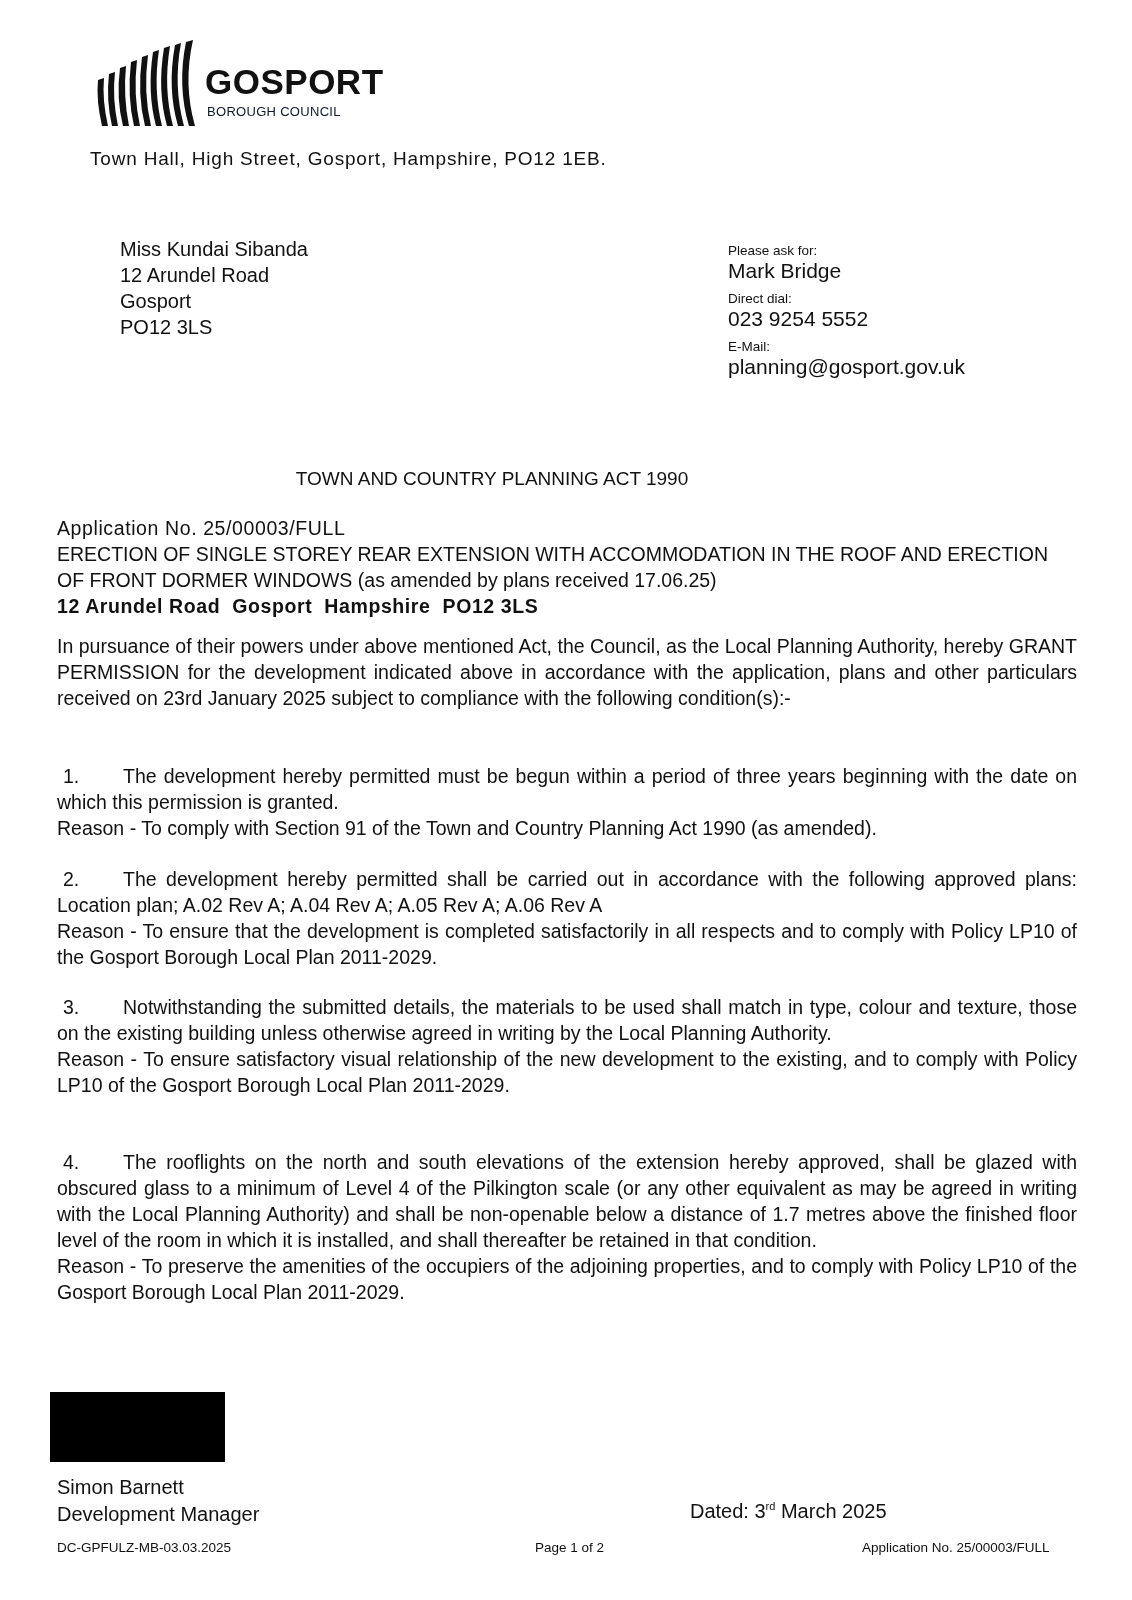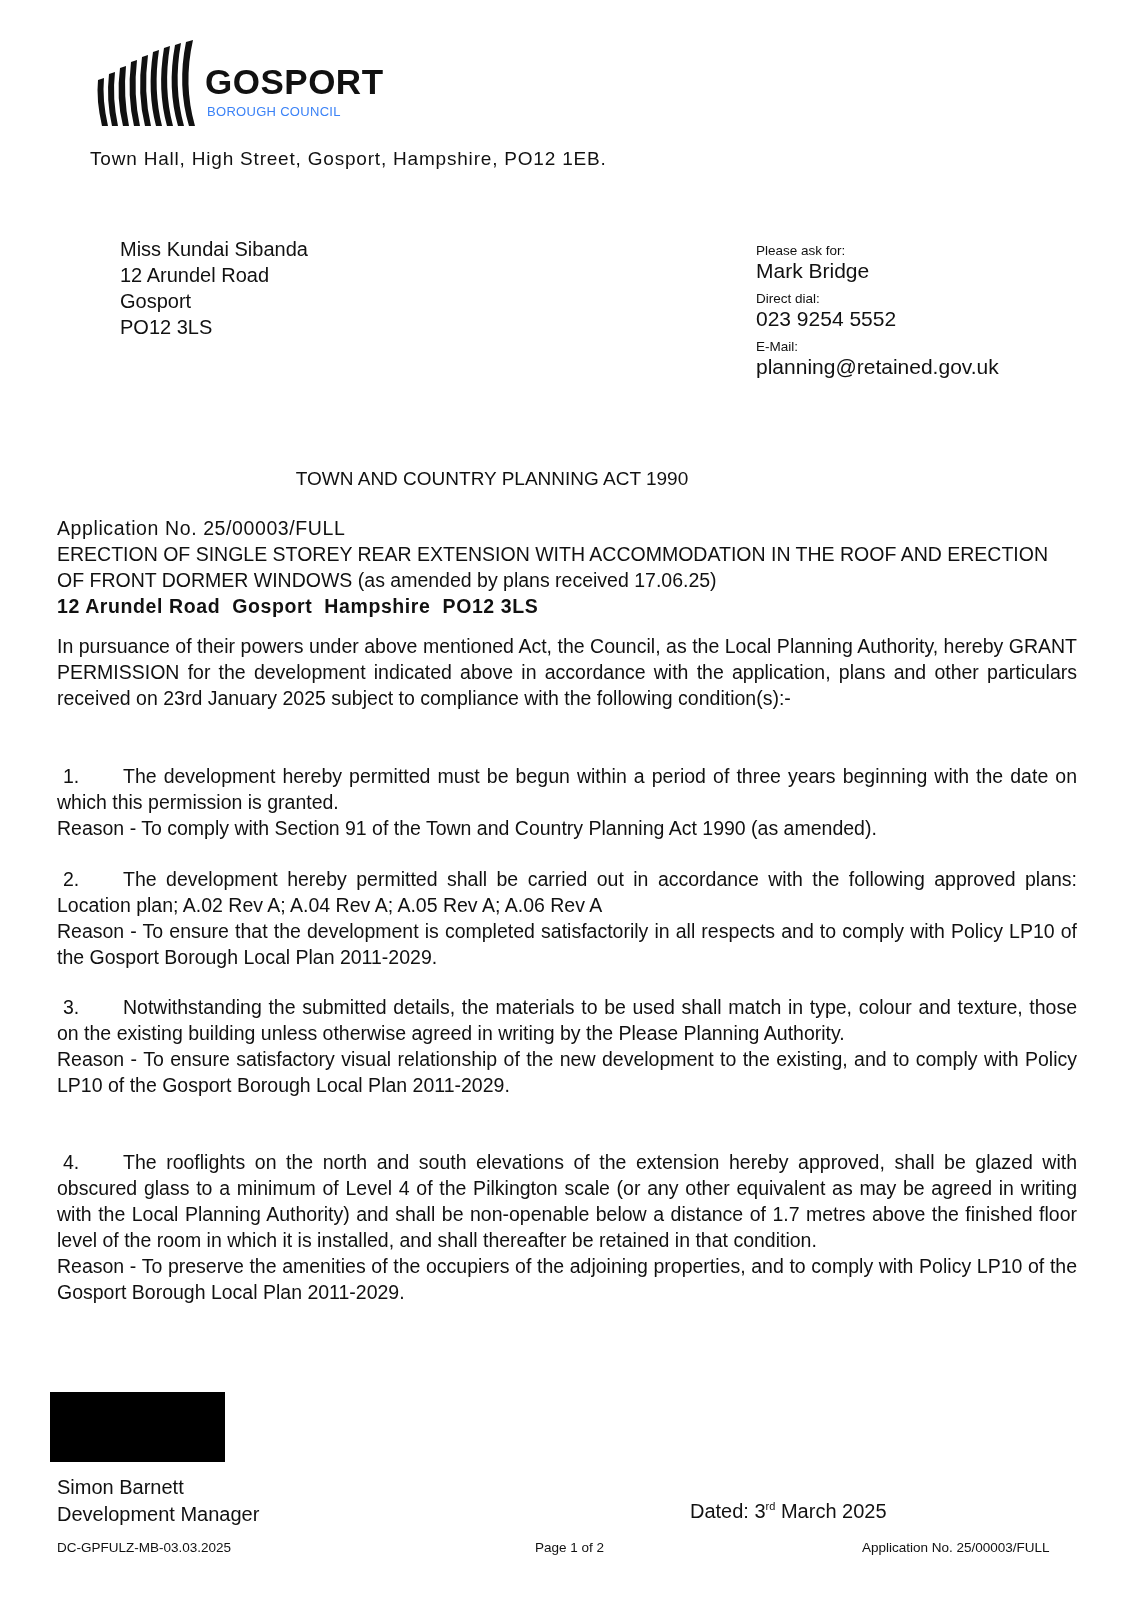--- a/index.html
+++ b/index.html
@@ -1,24 +1,24 @@
 <!DOCTYPE html>
 <html><head>
 <meta charset="utf-8">
 <style>
   html, body { margin: 0; padding: 0; background: #ffffff; }
   body { width: 1132px; height: 1600px; position: relative; overflow: hidden;
          font-family: "Liberation Sans", sans-serif; color: #111; }
   .abs { position: absolute; }
   .logo { left: 94px; top: 40px; width: 300px; height: 90px; }
   .logo-word { left: 205px; top: 62px; font-size: 35px; font-weight: bold; letter-spacing: 0.5px; color: #111; }
-  .logo-sub { left: 207px; top: 104px; font-size: 13px; letter-spacing: 0.3px; color: #3b82f6; }
+  .logo-sub { left: 207px; top: 104px; font-size: 13px; letter-spacing: 0.3px; color: #0f172a; }
   .council-address { left: 90px; top: 148px; font-size: 19px; letter-spacing: 0.8px; }
   .recipient { left: 120px; top: 236px; font-size: 20px; line-height: 26px; }
-  .contact { left: 728px; top: 243px; margin-left: 28px; }
+  .contact { left: 728px; top: 243px; }
   .contact .lbl { font-size: 13.5px; line-height: 16px; }
   .contact .val { font-size: 21px; line-height: 24px; margin-bottom: 8px; }
   .act-title { left: 0; width: 984px; top: 468px; text-align: center; font-size: 19px; }
   .block { left: 57px; width: 1020px; font-size: 19.5px; line-height: 26px; }
   .justify { text-align: justify; text-align-last: left; }
   .appno { letter-spacing: 0.6px; }
   .address-line { letter-spacing: 0.6px; white-space: pre; font-weight: bold; }
   .cond-num { display: inline-block; width: 66px; padding-left: 6px; box-sizing: border-box; }
   .redact { left: 50px; top: 1392px; width: 175px; height: 70px; background: #000; }
   .sig { left: 57px; top: 1474px; font-size: 20px; line-height: 27px; }
@@ -56,21 +56,21 @@
   <div>Gosport</div>
   <div>PO12 3LS</div>
 </div>
 
 <div class="abs contact">
   <div class="lbl">Please ask for:</div>
   <div class="val">Mark Bridge</div>
   <div class="lbl">Direct dial:</div>
   <div class="val">023 9254 5552</div>
   <div class="lbl">E-Mail:</div>
-  <div class="val">planning@retained.gov.uk</div>
+  <div class="val">planning@gosport.gov.uk</div>
 </div>
 
 <div class="abs act-title">TOWN AND COUNTRY PLANNING ACT 1990</div>
 
 <div class="abs block" style="top:515px;">
   <div class="appno">Application No. 25/00003/FULL</div>
   <div><span>ERECTION OF SINGLE STOREY REAR EXTENSION WITH ACCOMMODATION IN THE ROOF AND ERECTION OF FRONT DORMER WINDOWS</span><span> (as amended by plans received 17.06.25)</span></div>
   <div class="address-line">12 Arundel Road  Gosport  Hampshire  PO12 3LS</div>
 </div>
 
@@ -80,21 +80,21 @@
   <div class="justify"><span class="cond-num">1.</span><span>The development hereby permitted must be begun within a period of three years beginning with the date on which this permission is granted.</span></div>
   <div>Reason - To comply with Section 91 of the Town and Country Planning Act 1990 (as amended).</div>
 </div>
 
 <div class="abs block" style="top:866px;">
   <div class="justify"><span class="cond-num">2.</span><span>The development hereby permitted shall be carried out in accordance with the following approved plans: Location plan; A.02 Rev A; A.04 Rev A; A.05 Rev A; A.06 Rev A</span></div>
   <div class="justify">Reason - To ensure that the development is completed satisfactorily in all respects and to comply with Policy LP10 of the Gosport Borough Local Plan 2011-2029.</div>
 </div>
 
 <div class="abs block" style="top:994px;">
-  <div class="justify"><span class="cond-num">3.</span><span>Notwithstanding the submitted details, the materials to be used shall match in type, colour and texture, those on the existing building unless otherwise agreed in writing by the Please Planning Authority.</span></div>
+  <div class="justify"><span class="cond-num">3.</span><span>Notwithstanding the submitted details, the materials to be used shall match in type, colour and texture, those on the existing building unless otherwise agreed in writing by the Local Planning Authority.</span></div>
   <div class="justify">Reason - To ensure satisfactory visual relationship of the new development to the existing, and to comply with Policy LP10 of the Gosport Borough Local Plan 2011-2029.</div>
 </div>
 
 <div class="abs block" style="top:1149px;">
   <div class="justify"><span class="cond-num">4.</span><span>The rooflights on the north and south elevations of the extension hereby approved, shall be glazed with obscured glass to a minimum of Level 4 of the Pilkington scale (or any other equivalent as may be agreed in writing with the Local Planning Authority) and shall be non-openable below a distance of 1.7 metres above the finished floor level of the room in which it is installed, and shall thereafter be retained in that condition.</span></div>
   <div class="justify">Reason - To preserve the amenities of the occupiers of the adjoining properties, and to comply with Policy LP10 of the Gosport Borough Local Plan 2011-2029.</div>
 </div>
 
 <div class="abs redact"></div>
 

